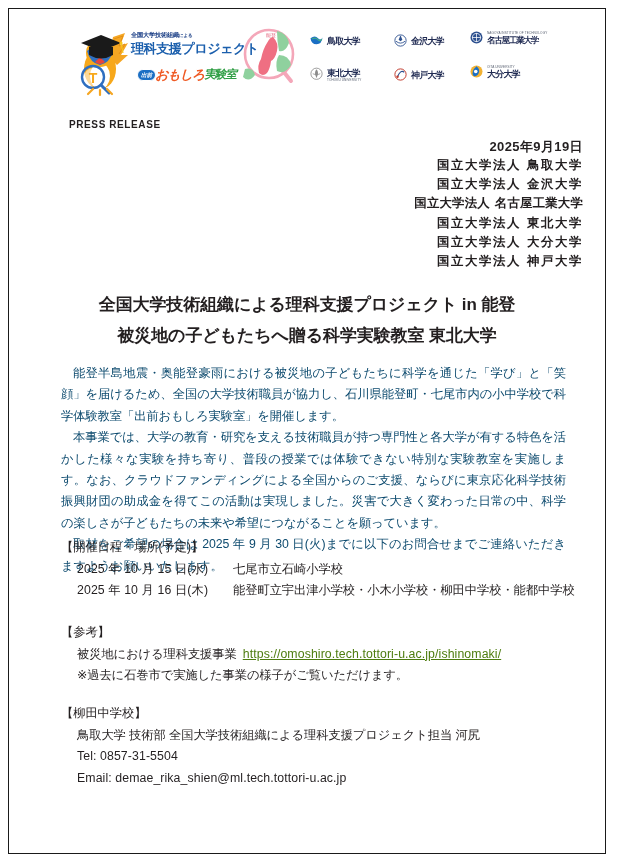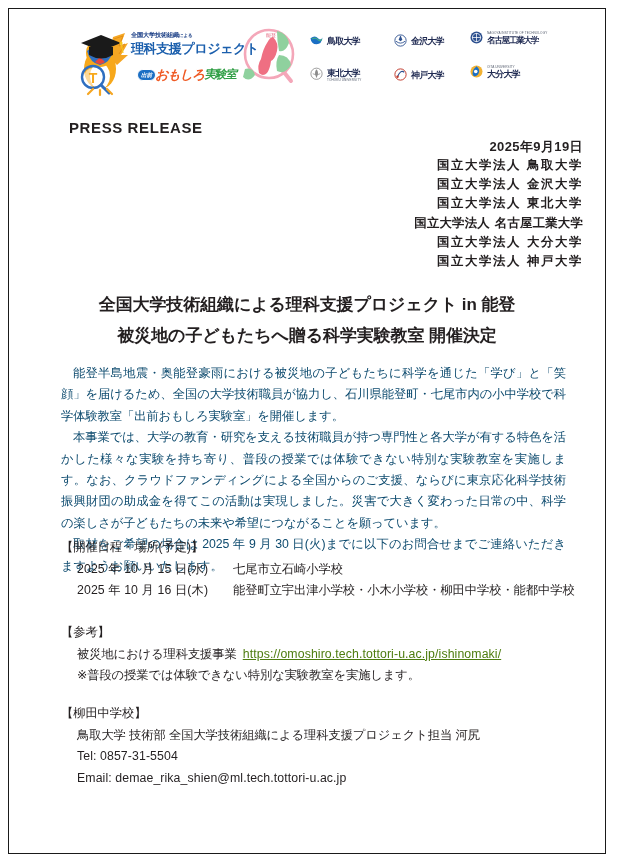--- a/index.html
+++ b/index.html
@@ -168,21 +168,21 @@
     line-height: 4px;
   }
   .u-nagoya .univ-name { letter-spacing: -1.3px; font-size: 8.6px; }
   .u-oita .univ-name { color: #1f2a52; }
 
   
   .press-release {
     position: absolute;
     left: 60px;
     top: 110px;
-    font-size: 15px;
+    font-size: 10px;
     font-weight: bold;
     letter-spacing: 0.6px;
     color: #231f20;
   }
 
   
   .issuer-block {
     position: absolute;
     right: 22px;
     top: 128px;
@@ -424,36 +424,36 @@
 
   <div class="issuer-block">
     <div class="issue-date">2025年9月19日</div>
 
     <div class="issuer">
       <span class="corp">国立大学法人</span><span class="uni">鳥取大学</span>
     </div>
     <div class="issuer">
       <span class="corp">国立大学法人</span><span class="uni">金沢大学</span>
     </div>
+    <div class="issuer tight">
+      <span class="corp">国立大学法人</span><span class="uni">名古屋工業大学</span>
+    </div>
     <div class="issuer">
       <span class="corp">国立大学法人</span><span class="uni">東北大学</span>
     </div>
-    <div class="issuer tight">
-      <span class="corp">国立大学法人</span><span class="uni">名古屋工業大学</span>
-    </div>
     <div class="issuer">
       <span class="corp">国立大学法人</span><span class="uni">大分大学</span>
     </div>
     <div class="issuer">
       <span class="corp">国立大学法人</span><span class="uni">神戸大学</span>
     </div>
   </div>
 
   <div class="headline headline-1">全国大学技術組織による理科支援プロジェクト in 能登</div>
-  <div class="headline headline-2">被災地の子どもたちへ贈る科学実験教室  開催決定</div>
+  <div class="headline headline-2">被災地の子どもたちへ贈る科学実験教室  東北大学</div>
 
   <div class="body-copy">
     <p>能登半島地震・奥能登豪雨における被災地の子どもたちに科学を通じた「学び」と「笑顔」を届けるため、全国の大学技術職員が協力し、石川県能登町・七尾市内の小中学校で科学体験教室「出前おもしろ実験室」を開催します。</p>
     <p>本事業では、大学の教育・研究を支える技術職員が持つ専門性と各大学が有する特色を活かした様々な実験を持ち寄り、普段の授業では体験できない特別な実験教室を実施します。なお、クラウドファンディングによる全国からのご支援、ならびに東京応化科学技術振興財団の助成金を得てこの活動は実現しました。災害で大きく変わった日常の中、科学の楽しさが子どもたちの未来や希望につながることを願っています。</p>
     <p>取材をご希望の場合は 2025 年 9 月 30 日(火)までに以下のお問合せまでご連絡いただきますようお願いいたします。</p>
   </div>
 
   <div class="section sec-schedule">
     <p class="section-title">【開催日程・場所(予定)】</p>
     <p class="section-line">
@@ -462,21 +462,21 @@
     <p class="section-line">
       <span class="date-label">2025 年 10 月 16 日(木)</span><span class="venue">能登町立宇出津小学校・小木小学校・柳田中学校・能都中学校</span>
     </p>
   </div>
 
   <div class="section sec-reference">
     <p class="section-title">【参考】</p>
     <p class="section-line">
       <span>被災地における理科支援事業</span><a class="ref-link" href="#">https://omoshiro.tech.tottori-u.ac.jp/ishinomaki/</a>
     </p>
-    <p class="section-line">※普段の授業では体験できない特別な実験教室を実施します。</p>
+    <p class="section-line">※過去に石巻市で実施した事業の様子がご覧いただけます。</p>
   </div>
 
   <div class="section sec-contact">
     <p class="section-title">【柳田中学校】</p>
     <p class="section-line">鳥取大学 技術部 全国大学技術組織による理科支援プロジェクト担当 河尻</p>
     <p class="section-line mono-ish">Tel: 0857-31-5504</p>
     <p class="section-line mono-ish">Email: demae_rika_shien@ml.tech.tottori-u.ac.jp</p>
   </div>
 
 </div>

